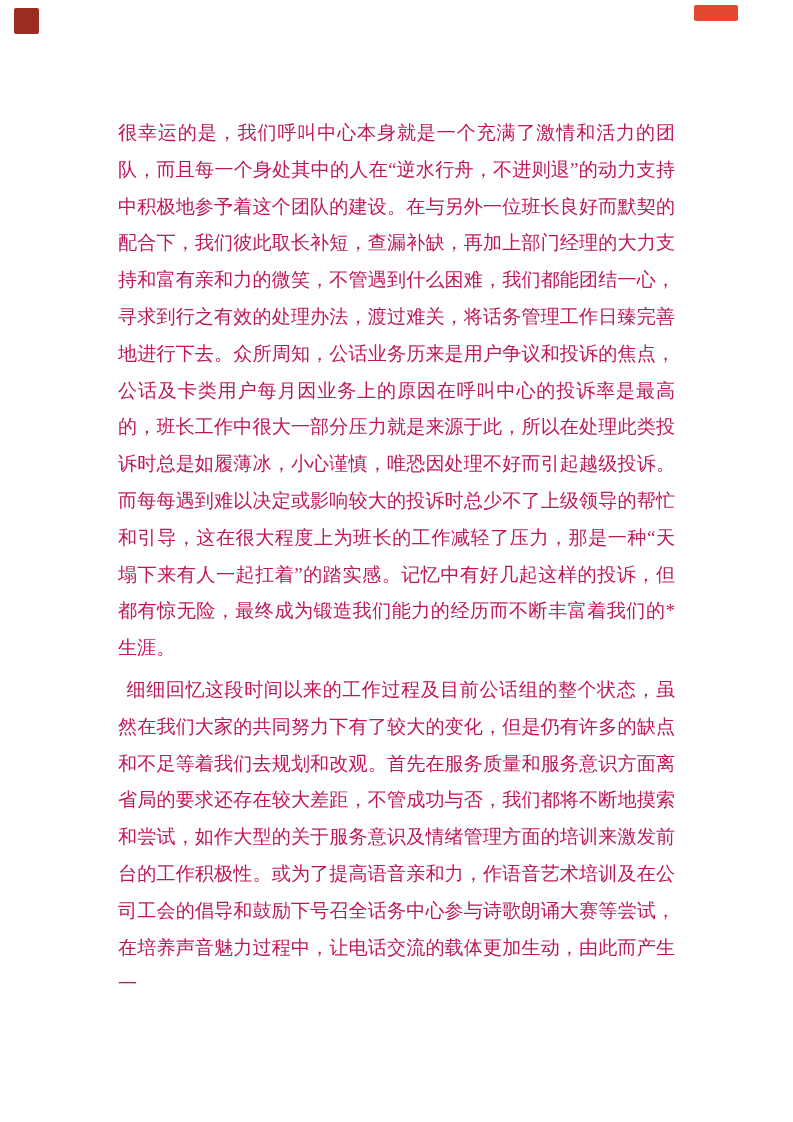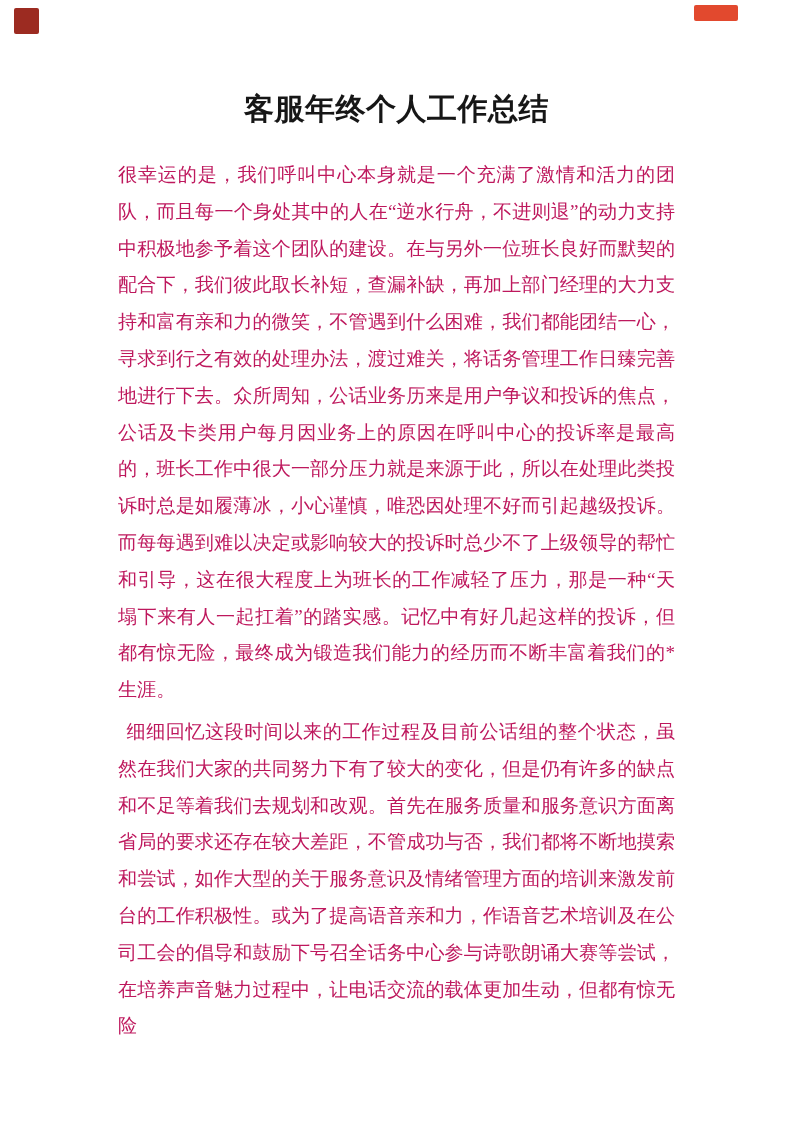--- a/index.html
+++ b/index.html
@@ -63,20 +63,19 @@
 <body>
 
 <div class="page">
 
   <div class="red-mark tl" style="background-color: rgb(156, 43, 33);"></div>
 
   <div class="red-mark tr" style="background-color: rgb(226, 73, 46);"></div>
 
   <div class="content">
 
-    <h1 class="doc-title">客服年终个人工作总结</h1>
 
     <p class="doc-paragraph first">很幸运的是，我们呼叫中心本身就是一个充满了激情和活力的团队，而且每一个身处其中的人在“逆水行舟，不进则退”的动力支持中积极地参予着这个团队的建设。在与另外一位班长良好而默契的配合下，我们彼此取长补短，查漏补缺，再加上部门经理的大力支持和富有亲和力的微笑，不管遇到什么困难，我们都能团结一心，寻求到行之有效的处理办法，渡过难关，将话务管理工作日臻完善地进行下去。众所周知，公话业务历来是用户争议和投诉的焦点，公话及卡类用户每月因业务上的原因在呼叫中心的投诉率是最高的，班长工作中很大一部分压力就是来源于此，所以在处理此类投诉时总是如履薄冰，小心谨慎，唯恐因处理不好而引起越级投诉。而每每遇到难以决定或影响较大的投诉时总少不了上级领导的帮忙和引导，这在很大程度上为班长的工作减轻了压力，那是一种“天塌下来有人一起扛着”的踏实感。记忆中有好几起这样的投诉，但都有惊无险，最终成为锻造我们能力的经历而不断丰富着我们的*生涯。</p>
 
-    <p class="doc-paragraph second">细细回忆这段时间以来的工作过程及目前公话组的整个状态，虽然在我们大家的共同努力下有了较大的变化，但是仍有许多的缺点和不足等着我们去规划和改观。首先在服务质量和服务意识方面离省局的要求还存在较大差距，不管成功与否，我们都将不断地摸索和尝试，如作大型的关于服务意识及情绪管理方面的培训来激发前台的工作积极性。或为了提高语音亲和力，作语音艺术培训及在公司工会的倡导和鼓励下号召全话务中心参与诗歌朗诵大赛等尝试，在培养声音魅力过程中，让电话交流的载体更加生动，但都有惊无险</p>
+    <p class="doc-paragraph second">细细回忆这段时间以来的工作过程及目前公话组的整个状态，虽然在我们大家的共同努力下有了较大的变化，但是仍有许多的缺点和不足等着我们去规划和改观。首先在服务质量和服务意识方面离省局的要求还存在较大差距，不管成功与否，我们都将不断地摸索和尝试，如作大型的关于服务意识及情绪管理方面的培训来激发前台的工作积极性。或为了提高语音亲和力，作语音艺术培训及在公司工会的倡导和鼓励下号召全话务中心参与诗歌朗诵大赛等尝试，在培养声音魅力过程中，让电话交流的载体更加生动，由此而产生一</p>
 
   </div>
 </div>
 
 </body></html>

